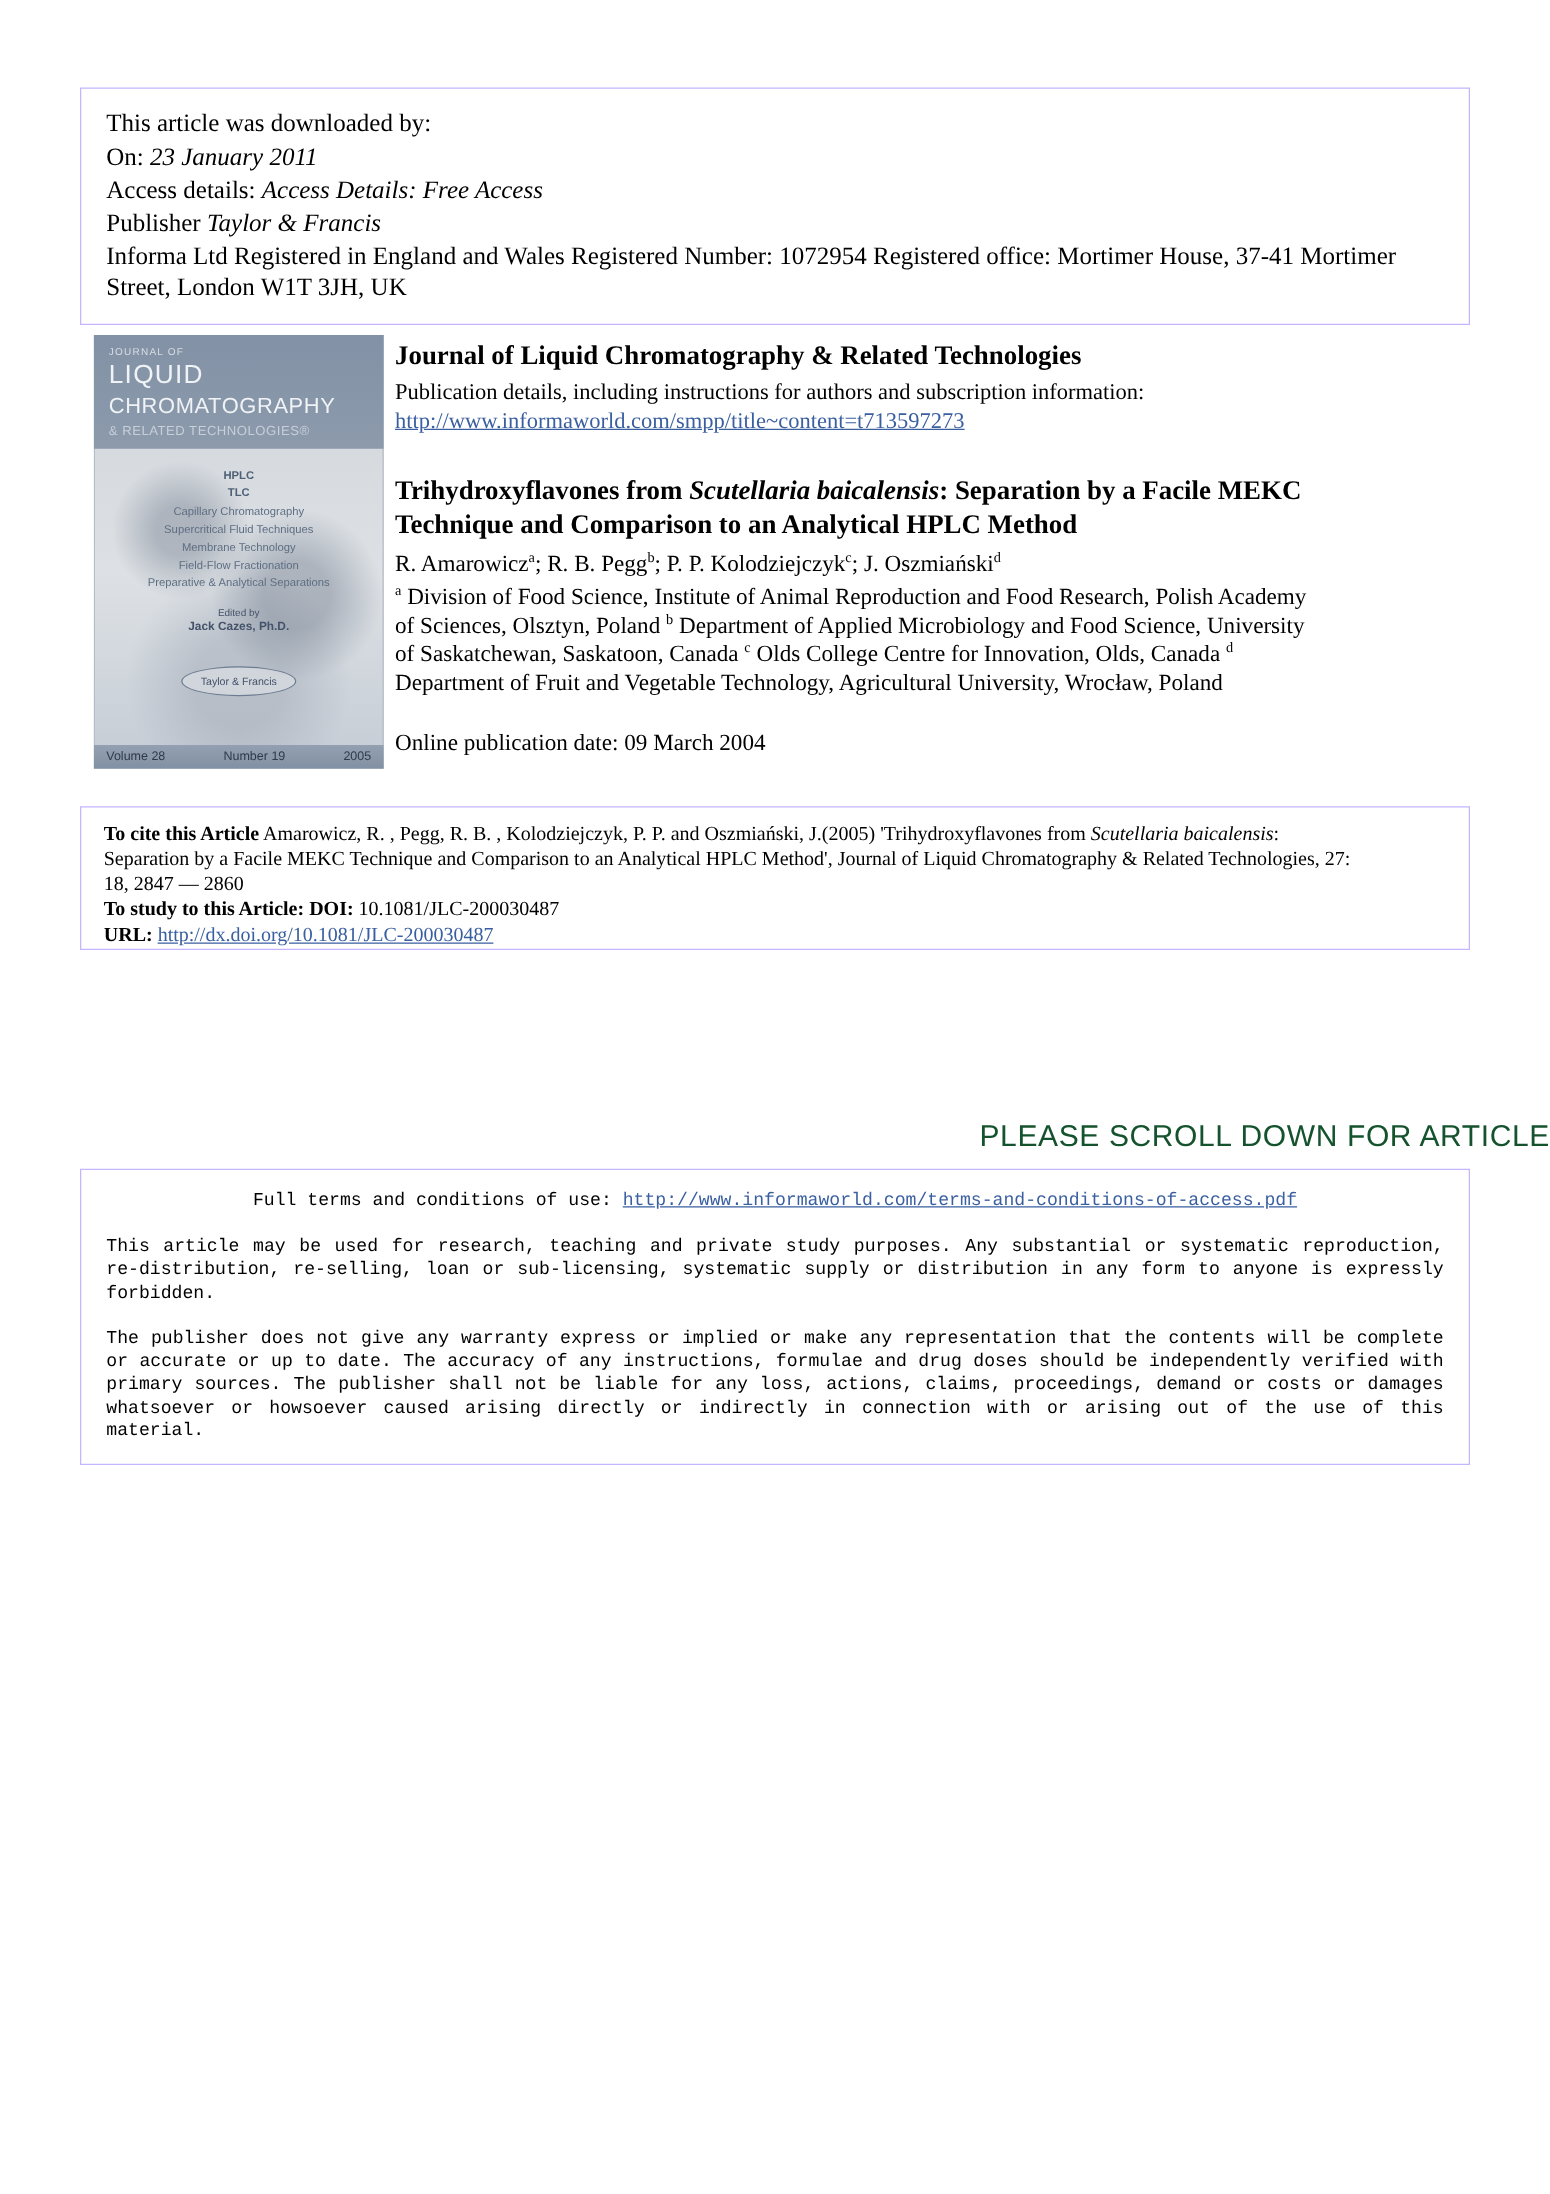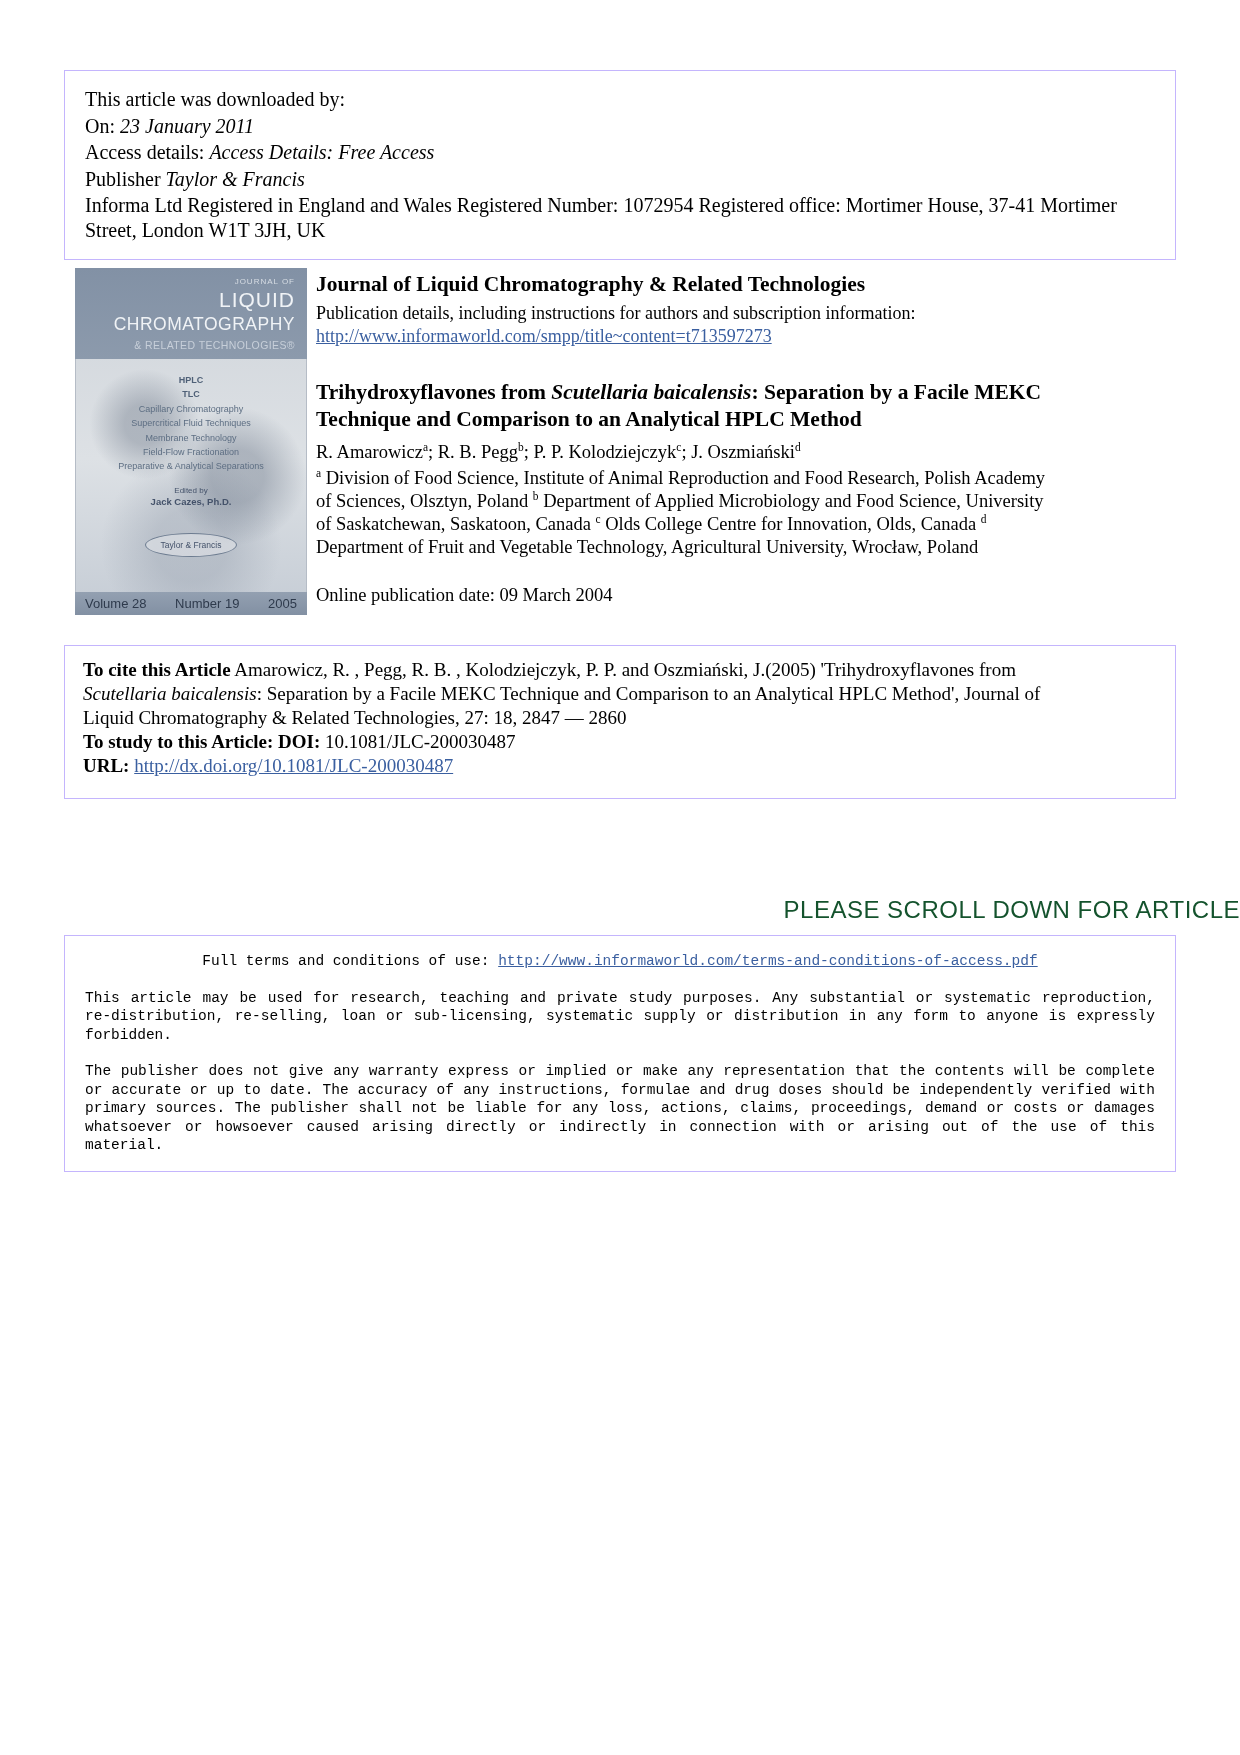--- a/index.html
+++ b/index.html
@@ -26,49 +26,49 @@
     font-family: "Liberation Sans", sans-serif;
     display: flex; flex-direction: column;
     background:
       radial-gradient(circle at 30% 45%, rgba(120,130,145,0.45) 0 8%, rgba(120,130,145,0) 22%),
       radial-gradient(circle at 70% 60%, rgba(100,112,130,0.40) 0 10%, rgba(100,112,130,0) 26%),
       radial-gradient(circle at 50% 80%, rgba(140,150,165,0.35) 0 12%, rgba(140,150,165,0) 30%),
       linear-gradient(180deg, #cfd4da 0%, #dde1e5 55%, #c5ccd5 100%);
     box-shadow: 0 0 0 1px #b5bcc6 inset;
     overflow: hidden;
   }
-  .cover-mast { background: linear-gradient(180deg, #8291a5 0%, #8c9aac 100%); color: #e9edf2; padding: 9px 12px 8px 12px; text-align: right; }
+  .cover-mast { background: linear-gradient(180deg, #8291a5 0%, #8c9aac 100%); color: #e9edf2; padding: 9px 12px 8px 12px; }
   .cover-mast .tiny { font-size: 8px; letter-spacing: 1px; color: #d7dde4; }
   .cover-mast .big1 { font-size: 21px; letter-spacing: 1px; color: #f0f3f6; margin-top: 2px; }
   .cover-mast .big2 { font-size: 17.5px; letter-spacing: 0.5px; color: #f0f3f6; margin-top: 2px; }
   .cover-mast .sub  { font-size: 10.5px; color: #c7cfd9; margin-top: 4px; letter-spacing: 0.4px; }
   .cover-body { flex: 1; position: relative; text-align: center; }
   .cover-topics { margin-top: 14px; font-size: 9px; line-height: 1.6; color: #5d6e83; }
   .cover-topics div:nth-child(1), .cover-topics div:nth-child(2) { font-weight: bold; color: #4f6077; }
   .cover-edited { margin-top: 12px; color: #44526a; }
   .cover-edited .lab { font-size: 8px; }
   .cover-edited .who { font-size: 9.5px; font-weight: bold; margin-top: 1px; }
   .cover-logo { margin: 26px auto 0 auto; width: 92px; height: 24px; border: 1px solid #6d7c90; border-radius: 50%;
                 display: flex; align-items: center; justify-content: center; font-size: 8.5px; color: #44526a; background: rgba(255,255,255,0.35); }
-  .cover-strip { background: linear-gradient(180deg, #93a0b1, #8290a3); color: #2e3a4c; font-size: 13px;
+  .cover-strip { background: linear-gradient(180deg, #93a0b1, #8290a3); color: #2e3a4c; font-size: 10px;
                  display: flex; justify-content: space-between; padding: 4px 10px; }
 
   .journal-col { position: absolute; left: 316px; top: 272px; width: 750px; }
   .journal-title { font-size: 21.5px; font-weight: bold; line-height: 1.15; margin: 0; }
   .pub-details { font-size: 18px; margin: 6px 0 0 0; }
   .pub-link { font-size: 18px; margin: 2px 0 0 0; }
   a.link, .link { color: #3a5fa0; text-decoration: underline; cursor: pointer; }
   .article-title { font-size: 21.5px; font-weight: bold; line-height: 1.28; margin: 32px 0 0 0; width: 745px; }
   .authors { font-size: 18.5px; margin: 8px 0 0 0; }
   .affils { font-size: 18.5px; line-height: 1.25; margin: 4px 0 0 0; width: 735px; }
   sup { font-size: 0.62em; line-height: 0; }
   .online-date { font-size: 18.5px; margin: 26px 0 0 0; }
 
   
-  .citation-box { left: 64px; top: 645px; width: 1112px; padding: 12px 18px 20px 18px; font-size: 19px; line-height: 1.26; }
+  .citation-box { left: 64px; top: 645px; width: 1112px; padding: 12px 18px 0 18px; font-size: 16px; line-height: 1.26; }
   .citation-box p { margin: 0; }
   .cite-body { width: 1010px; }
   .bold { font-weight: bold; }
 
   
   .scroll-notice {
     position: absolute; left: 0; top: 896px; width: 100%;
     text-align: right; font-family: "Liberation Sans", sans-serif;
     font-size: 24px; letter-spacing: 0.5px; color: #14532d;
   }

